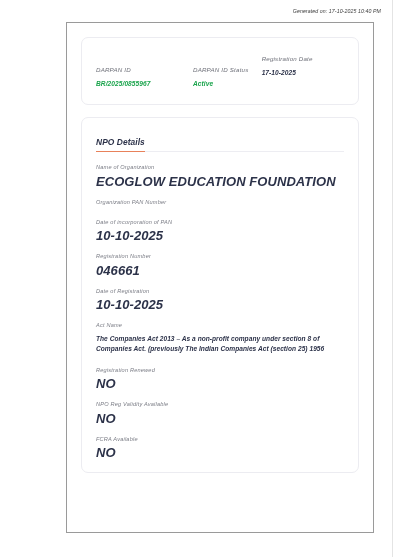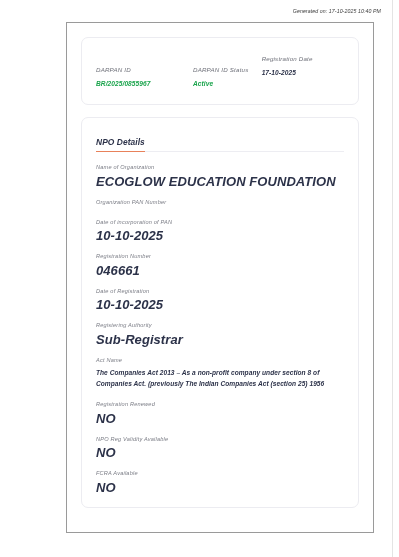--- a/index.html
+++ b/index.html
@@ -202,24 +202,20 @@
         <div class="f-label">Registration Number</div>
         <div class="f-value">046661</div>
       </div>
 
       <div class="field">
         <div class="f-label">Date of Registration</div>
         <div class="f-value">10-10-2025</div>
       </div>
 
 
-      <div class="field">
-        <div class="f-label">Registering Authority</div>
-        <div class="f-value">Sub-Registrar</div>
-      </div>
 
       <div class="field">
         <div class="f-label">Act Name</div>
         <div class="f-value small">The Companies Act 2013 – As a non-profit company under section 8 of Companies Act. (previously The Indian Companies Act (section 25) 1956</div>
       </div>
 
       <div class="field">
         <div class="f-label">Registration Renewed</div>
         <div class="f-value">NO</div>
       </div>

